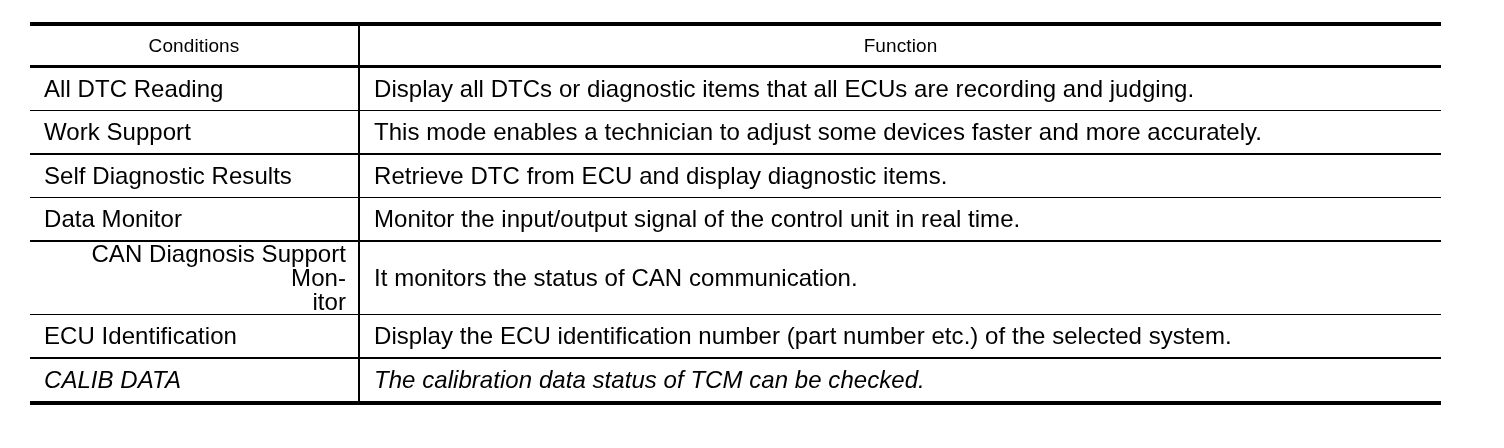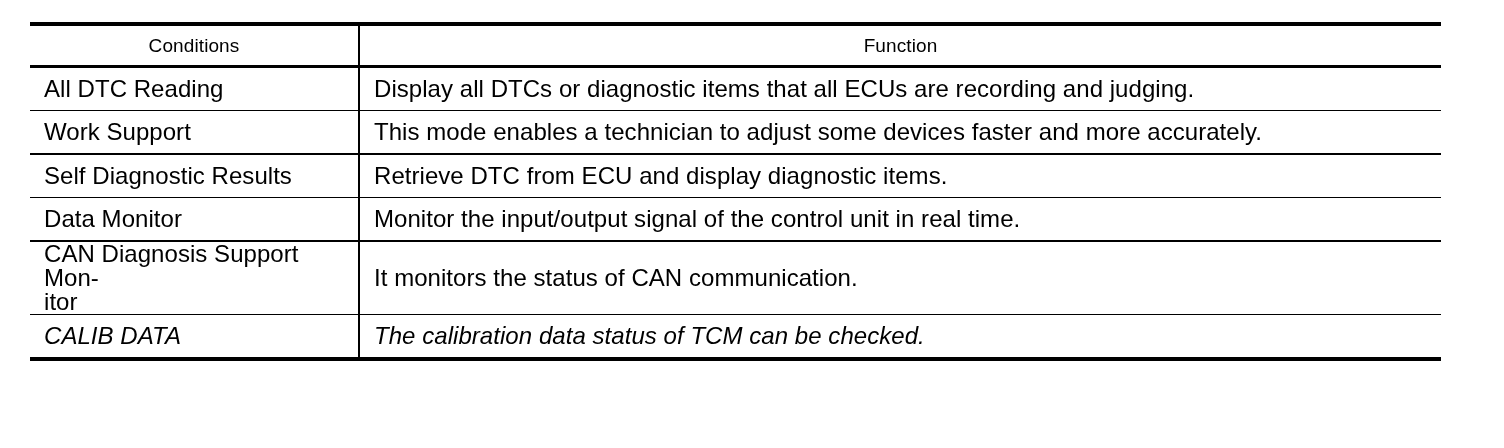--- a/index.html
+++ b/index.html
@@ -62,21 +62,21 @@
   tbody tr > td.cell-conditions {
     border-right: 2px solid #000;
   }
   tbody tr.r-thin > td  { border-bottom: 1px solid #000; }
   tbody tr.r-thick > td { border-bottom: 2px solid #000; }
   tbody tr.r-last > td  { border-bottom: 4px solid #000; font-style: italic; }
 
   tbody tr.h-normal > td { height: 42px; }
   tbody tr.h-tall > td   { height: 70px; }
 
-  .wrapline { display: block; }
+  .wrapline { display: block; text-align: right; }
 </style>
 </head>
 <body>
 
 <div id="page">
   <div class="table-wrap">
     <table class="spec-table">
       <colgroup>
         <col class="col-conditions">
         <col class="col-function">
@@ -111,20 +111,24 @@
 
 
         <tr class="r-thin h-tall">
           <td class="cell-conditions">
             <span class="wrapline">CAN Diagnosis Support Mon-</span>
             <span class="wrapline">itor</span>
           </td>
           <td class="cell-function">It monitors the status of CAN communication.</td>
         </tr>
 
+        <tr class="r-thick h-normal">
+          <td class="cell-conditions">ECU Identification</td>
+          <td class="cell-function">Display the ECU identification number (part number etc.) of the selected system.</td>
+        </tr>
 
         <tr class="r-last h-normal">
           <td class="cell-conditions">CALIB DATA</td>
           <td class="cell-function">The calibration data status of TCM can be checked.</td>
         </tr>
 
       </tbody>
     </table>
   </div>
 </div>

